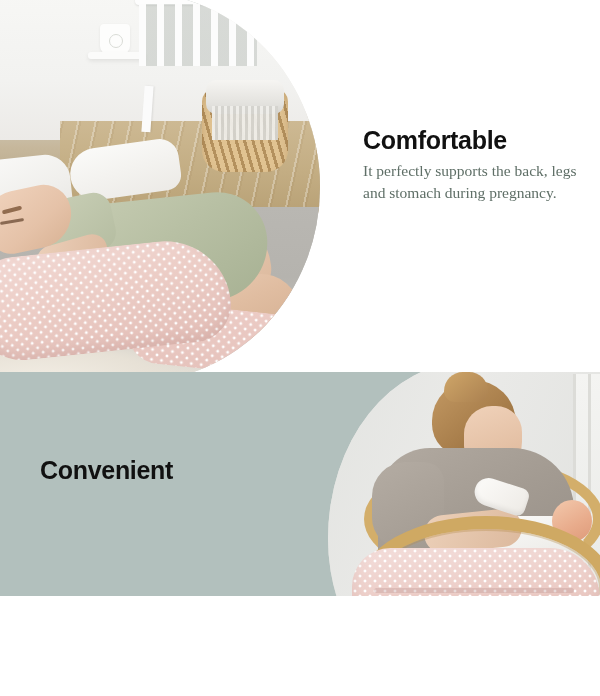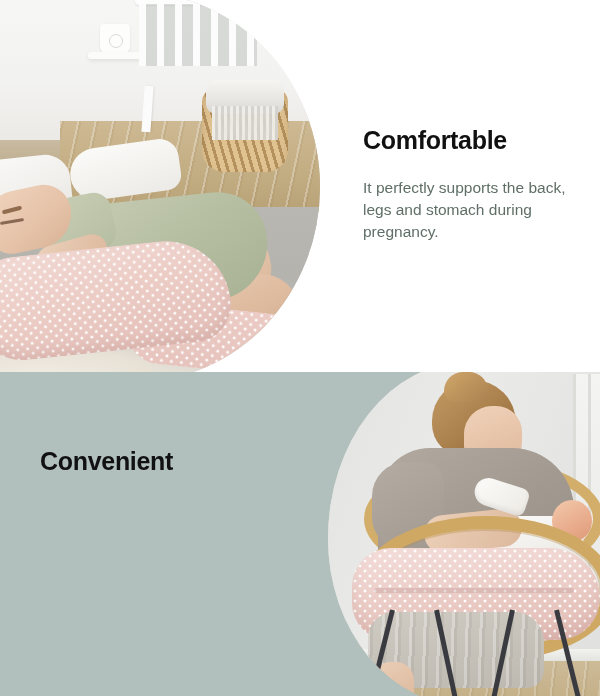--- a/index.html
+++ b/index.html
@@ -6,21 +6,21 @@
     margin: 0;
     padding: 0;
     background: #ffffff;
   }
   body {
     font-family: "Liberation Sans", sans-serif;
   }
   #page {
     position: relative;
     width: 600px;
-    height: 696px;
+    height: 596px;
     overflow: hidden;
     background: #0369a1;
   }
 
   
   #section-comfortable {
     position: absolute;
     left: 0; top: 0;
     width: 600px; height: 372px;
     background: #ffffff;
@@ -236,24 +236,25 @@
   }
   .heading {
     margin: 0;
     font-size: 25px;
     line-height: 1.18;
     font-weight: bold;
     letter-spacing: -0.3px;
     color: #111111;
   }
   .body-text {
-    margin: 21px 0 0 0;
+    margin: 4px 0 0 0;
     font-size: 15.5px;
     line-height: 1.45;
     color: #5f6f67;
+    font-family: Liberation Serif, serif;
   }
 
   
   #section-convenient {
     position: absolute;
     left: 0; top: 372px;
     width: 600px; height: 324px;
     background: #b2c0bd;
     overflow: hidden;
   }
@@ -396,21 +397,21 @@
   }
   .b-leg {
     position: absolute; left: 40px; top: 300px; width: 46px; height: 44px;
     background: linear-gradient(150deg,#ebcfb8 0%, #dbb89c 100%);
     border-radius: 22px 18px 14px 18px;
   }
 
   
   .text-block-left {
     position: absolute;
-    left: 40px; top: 75px;
+    left: 40px; top: 84px;
     width: 256px;
   }
   .heading-dark-on-sage { color: #111111; }
   .body-text-light { color: #ffffff; }
 </style>
 </head>
 <body>
 
 <div id="page">
 

